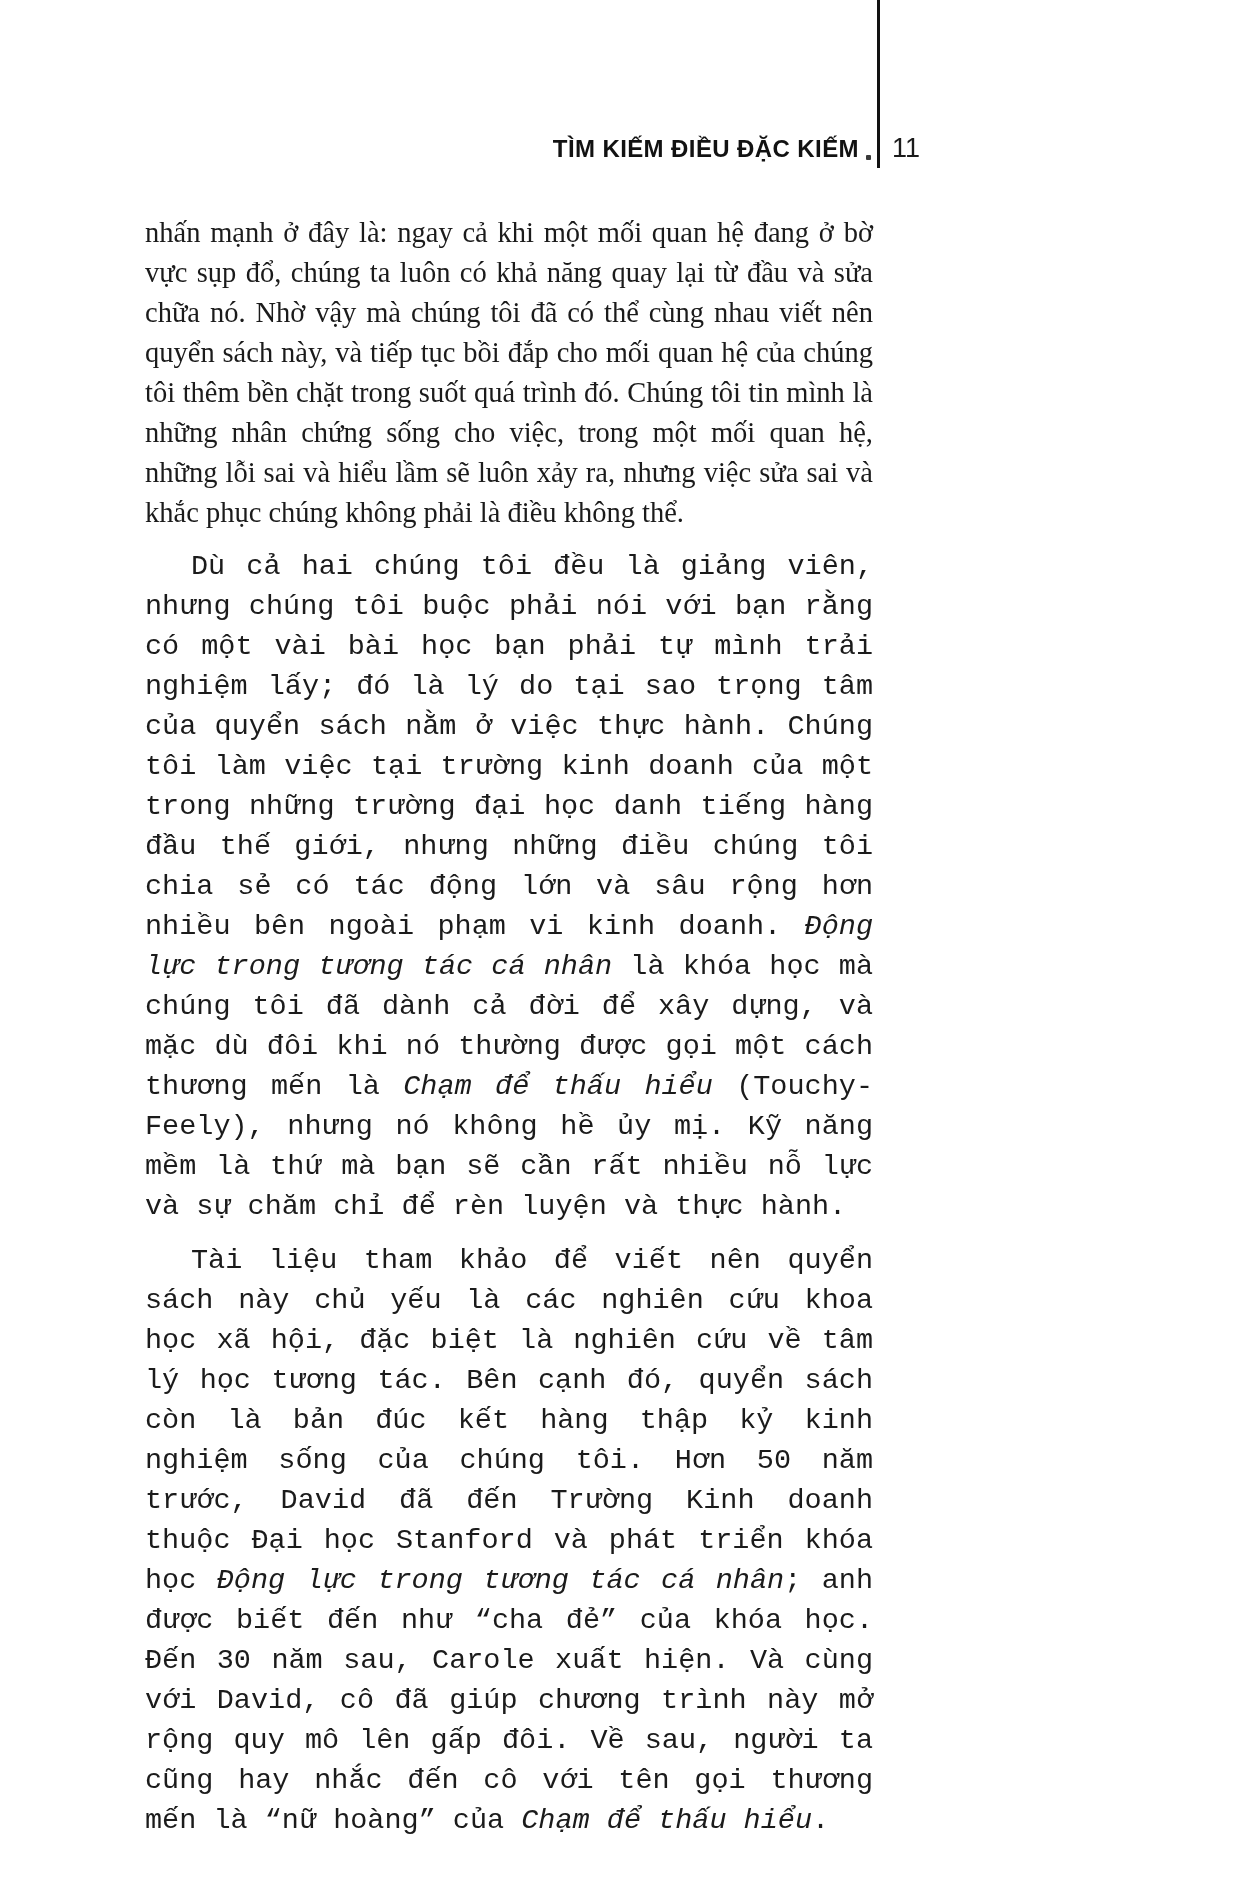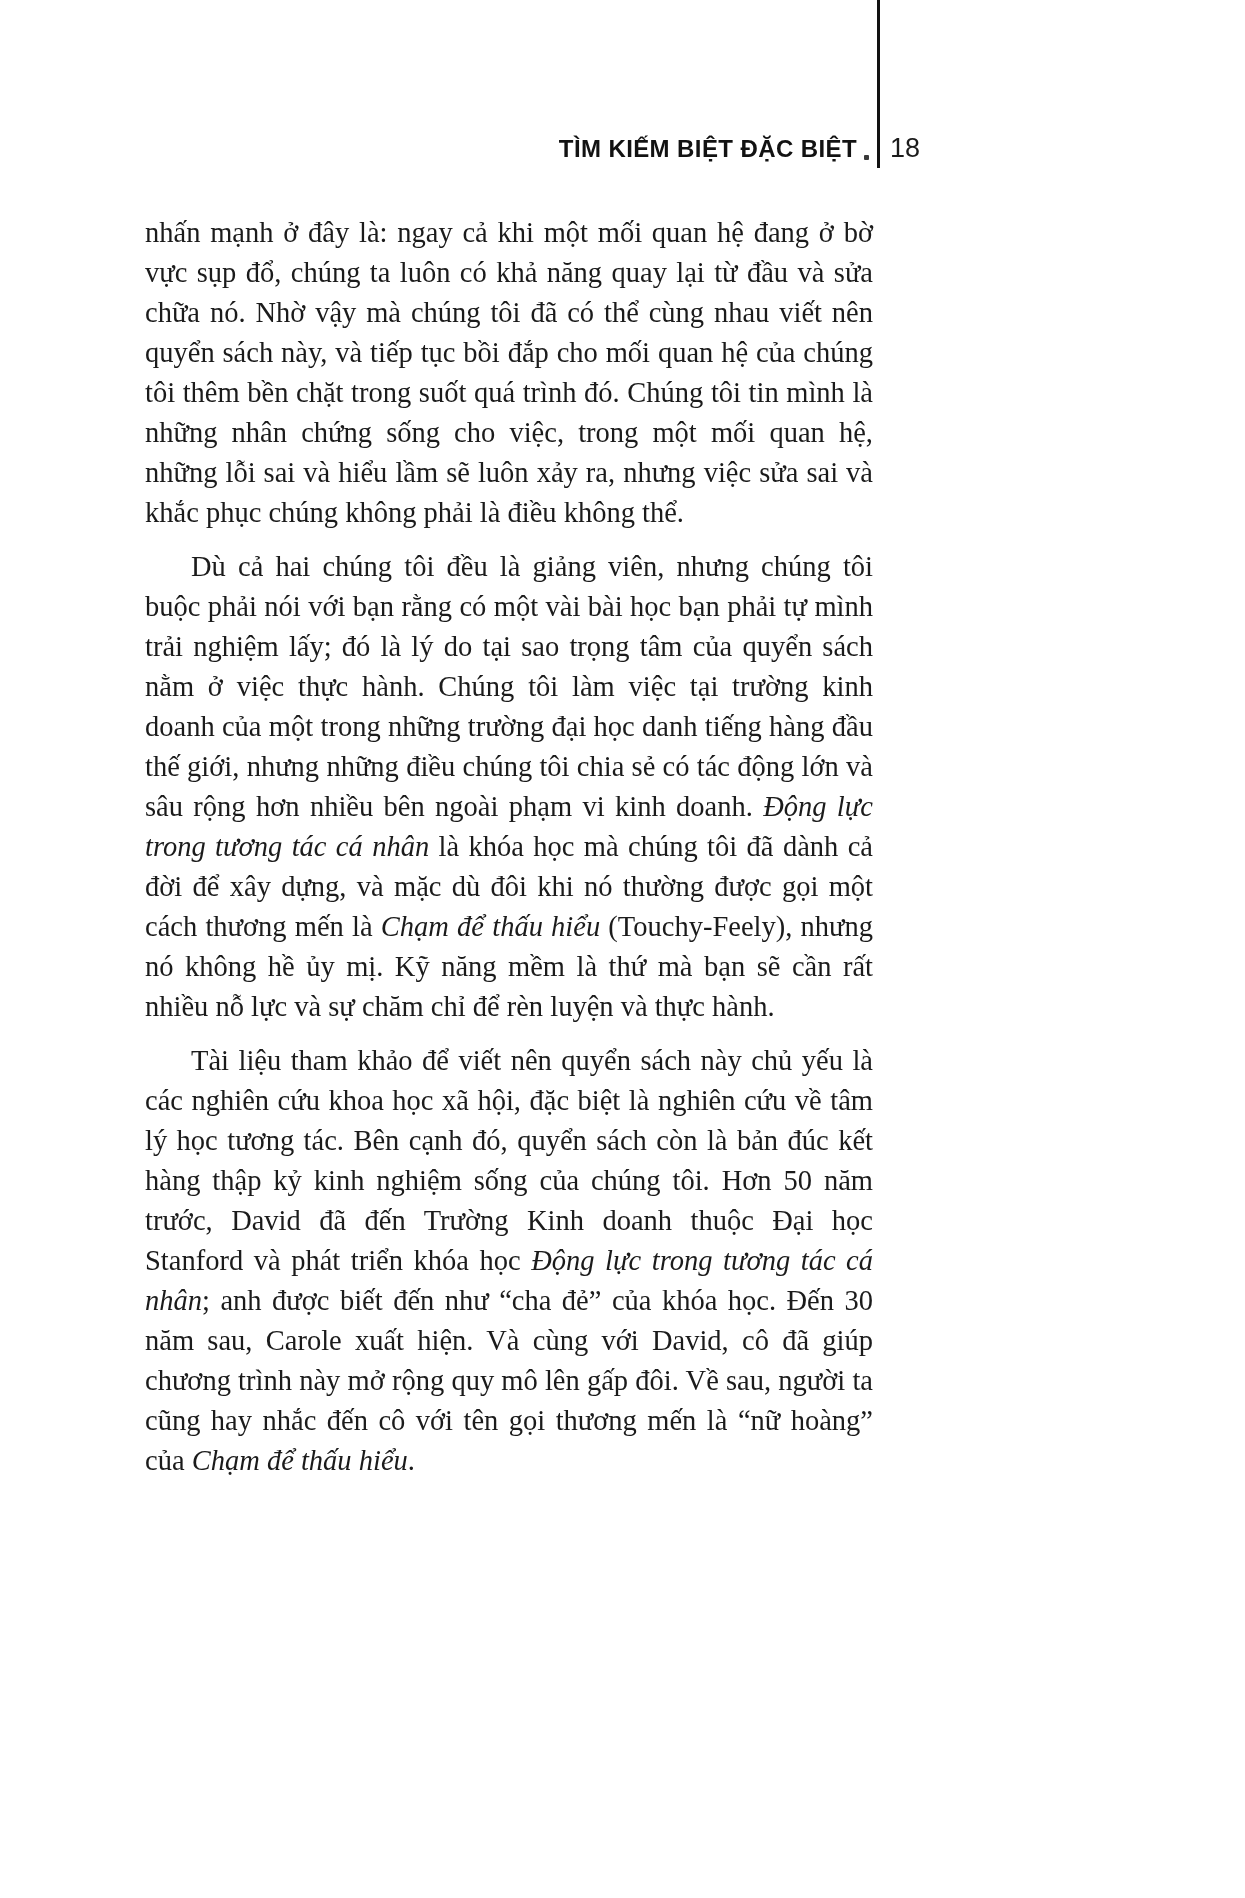--- a/index.html
+++ b/index.html
@@ -71,39 +71,40 @@
     font-size: 28.5px;
     line-height: 40px;
     text-align: justify;
     text-justify: inter-word;
   }
   .para {
     margin: 12px;
   }
   .para + .para {
     margin-top: 14px;
+    font-family: Liberation Mono, monospace;
   }
   .para.indent {
     text-indent: 46px;
   }
   .it {
     font-style: italic;
   }
 </style>
 </head>
 <body>
 
 <div class="page">
 
   <div class="top-rule"></div>
 
   <header class="page-header">
-    <span class="running-head">TÌM KIẾM BIỆT ĐẶC BIỆT</span>
+    <span class="running-head">TÌM KIẾM ĐIỀU ĐẶC KIẾM</span>
     <span class="header-dot"></span>
-    <span class="page-number">18</span>
+    <span class="page-number">11</span>
   </header>
 
   <main class="text-block">
 
     <p class="para">
       <span>nhấn mạnh ở đây là: ngay cả khi một mối quan hệ đang ở bờ vực sụp đổ, chúng ta luôn có khả năng quay lại từ đầu và sửa chữa nó. Nhờ vậy mà chúng tôi đã có thể cùng nhau viết nên quyển sách này, và tiếp tục bồi đắp cho mối quan hệ của chúng tôi thêm bền chặt trong suốt quá trình đó. Chúng tôi tin mình là những nhân chứng sống cho việc, trong một mối quan hệ, những lỗi sai và hiểu lầm sẽ luôn xảy ra, nhưng việc sửa sai và khắc phục chúng không phải là điều không thể.</span>
     </p>
 
     <p class="para indent">
       <span>Dù cả hai chúng tôi đều là giảng viên, nhưng chúng tôi buộc phải nói với bạn rằng có một vài bài học bạn phải tự mình trải nghiệm lấy; đó là lý do tại sao trọng tâm của quyển sách nằm ở việc thực hành. Chúng tôi làm việc tại trường kinh doanh của một trong những trường đại học danh tiếng hàng đầu thế giới, nhưng những điều chúng tôi chia sẻ có tác động lớn và sâu rộng hơn nhiều bên ngoài phạm vi kinh doanh. </span><span class="it">Động lực trong tương tác cá nhân</span><span> là khóa học mà chúng tôi đã dành cả đời để xây dựng, và mặc dù đôi khi nó thường được gọi một cách thương mến là </span><span class="it">Chạm để thấu hiểu</span><span> (Touchy-Feely), nhưng nó không hề ủy mị. Kỹ năng mềm là thứ mà bạn sẽ cần rất nhiều nỗ lực và sự chăm chỉ để rèn luyện và thực hành.</span>

